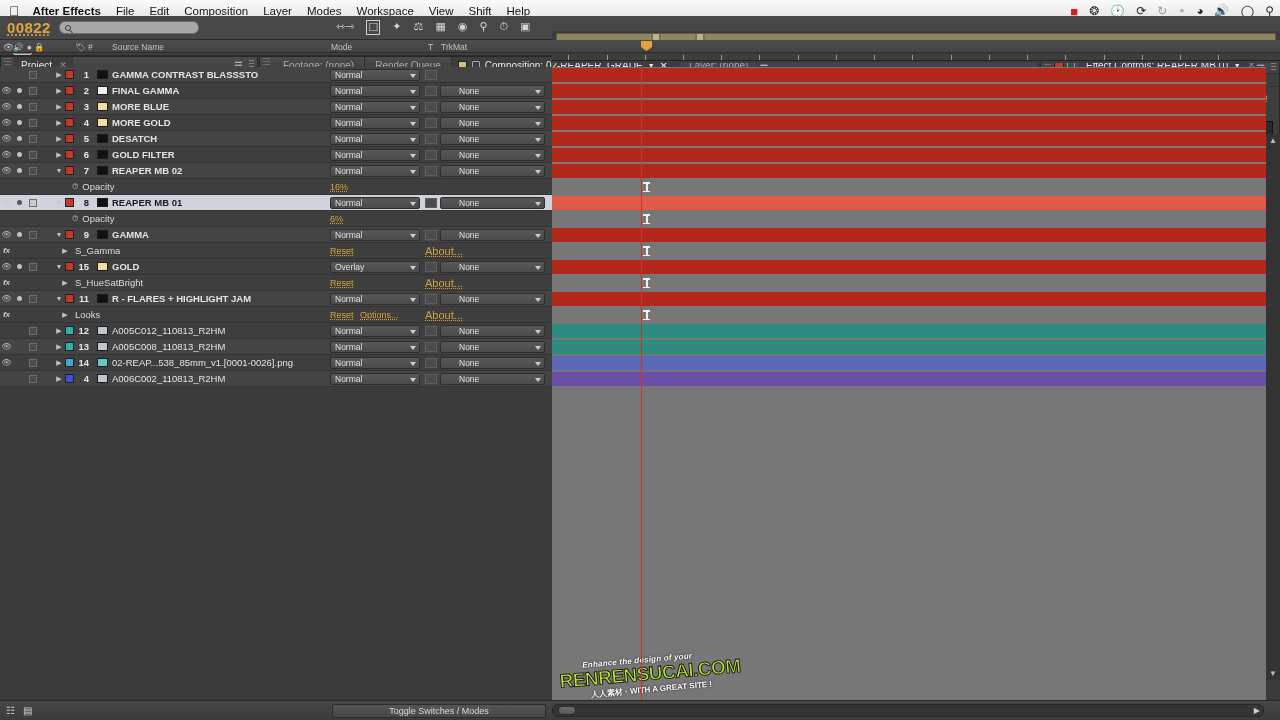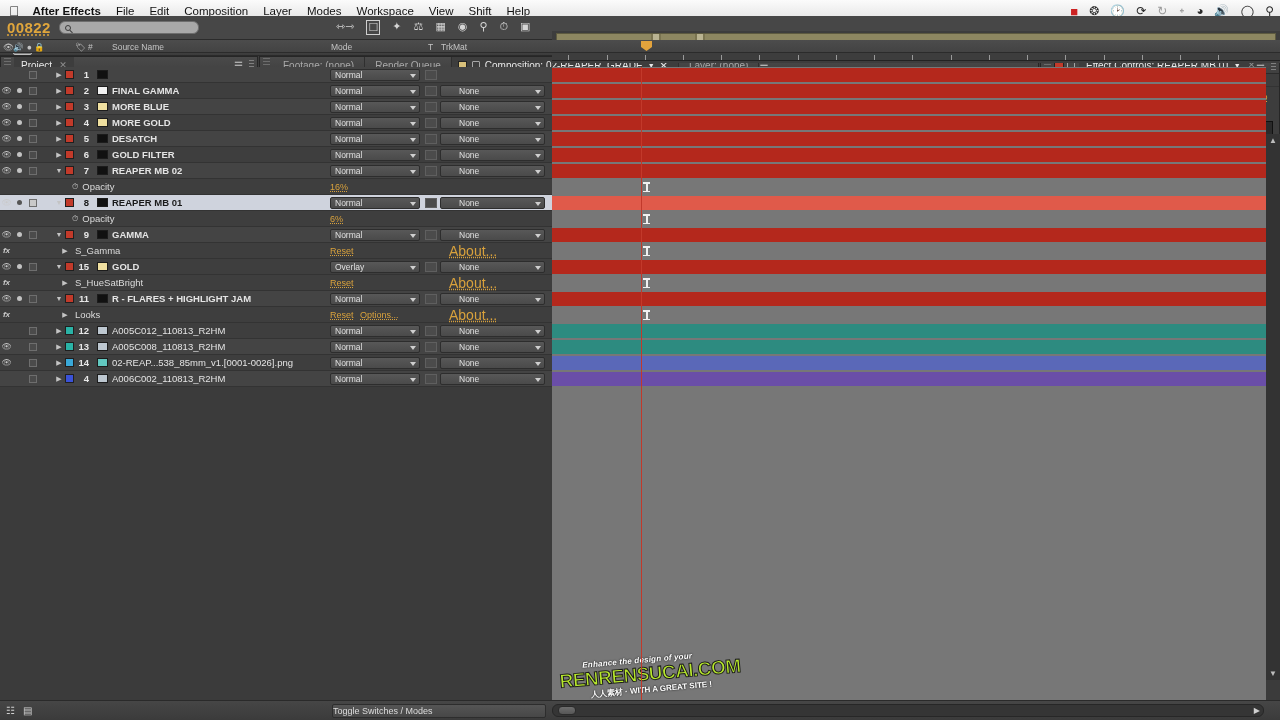--- a/index.html
+++ b/index.html
@@ -242,22 +242,22 @@
      font-size: 8.5px; color: #e0e0e0; line-height: 11px; padding-left: 18px; }
   .trk-dd::after { content:""; position:absolute; right:3px; top:4px; border-left:3px solid transparent;
      border-right:3px solid transparent; border-top:4px solid #cfcfcf; }
   .prop-name { margin-left: 72px; display: flex; align-items: center; gap: 4px; }
   .prop-val { position: absolute; left: 330px; color: #d8a13c; font-size: 9px;
      text-decoration: underline; text-decoration-style: dotted; }
   .efx-reset { position: absolute; left: 330px; color: #d8a13c; font-size: 9px;
      text-decoration: underline; text-decoration-style: dotted; }
   .efx-opts { position: absolute; left: 360px; color: #d8a13c; font-size: 9px;
      text-decoration: underline; text-decoration-style: dotted; }
-  .efx-about { position: absolute; left: 425px; color: #d8a13c; font-size: 14px;
-     text-decoration: underline; text-decoration-style: dotted; margin-left: 24px; }
+  .efx-about { position: absolute; left: 425px; color: #d8a13c; font-size: 11px;
+     text-decoration: underline; text-decoration-style: dotted; }
   .fxmark { width: 13px; text-align:center; font-style: italic; font-weight:bold; font-size:8px; color:#cdcdcd;}
 
   
   .ruler { position: absolute; left: 552px; top: 15px; right: 0; height: 32px; background: #3d3d3d; }
   .wab { position: absolute; left: 4px; right: 4px; top: 2px; height: 9px;
      background: #8d8761; border: 1px solid #5d5a40; }
   .wab .brk { position: absolute; top: 0; width: 10px; height: 7px; background: #b9b391;
      border-left: 2px solid #7a7450; border-right: 2px solid #7a7450; }
   .ticks { position: absolute; left: 0; right: 0; top: 12px; height: 18px;
      background: #3d3d3d; border-bottom: 1px solid #222; }
@@ -273,21 +273,21 @@
   .ibeam::before { top: 0; } .ibeam::after { bottom: 0; }
   .ibeam span { position:absolute; left:3px; top:0; width:1.5px; height:10px; background:#f0f0f0; }
 
   .tl-vscroll { position: absolute; right: 0; top: 67px; bottom: 20px; width: 14px; background: #333; }
   .tl-vscroll .ar { position: absolute; left: 3px; color: #bdbdbd; font-size: 8px; }
   .tl-foot { position: absolute; left: 0; bottom: 0; width: 100%; height: 20px;
      background: linear-gradient(#464646,#3b3b3b); border-top: 1px solid #2a2a2a;
      display: flex; align-items: center; }
   .toggle-sw { position: absolute; left: 332px; width: 214px; height: 14px;
      background: linear-gradient(#555,#474747); border: 1px solid #2d2d2d; border-radius: 2px;
-     font-size: 9px; color: #dcdcdc; line-height: 13px; }
+     font-size: 9px; color: #dcdcdc; text-align: center; line-height: 13px; }
   .hscroll { position: absolute; left: 552px; right: 16px; top: 3px; height: 13px; background: #353535;
      border: 1px solid #272727; border-radius: 6px; }
   .hscroll .th { position: absolute; left: 5px; top: 1px; width: 18px; height: 9px;
      background: linear-gradient(#6e6e6e,#565656); border: 1px solid #2b2b2b; border-radius: 4px; }
 
   
   .wm { position: absolute; left: 560px; top: 655px; width: 180px; height: 52px;
      transform: rotate(-5deg); pointer-events: none; }
   .wm .l1 { font-size: 8px; font-weight: bold; color: #fff; font-style: italic;
      text-shadow: 0 0 2px #000; margin-left: 24px; letter-spacing:.2px;}
@@ -758,20 +758,21 @@
           <span class="eye"></span>
           <span class="dotcell"></span>
           <span class="sqcell">
               <span class="s"></span>
             </span>
           <span class="lockcell"></span>
           <span class="twi">▶</span>
           <span class="colorchip" style="background:#c23a2a"></span>
           <span class="numcell">1</span>
           <span class="srcicon" style="background:#111"></span>
+          <span class="srcname">GAMMA CONTRAST BLASSSTO</span>
           <span class="mode-dd">Normal</span>
           <span class="tcell"></span>
         </div>
 
         <div class="row alt">
           <span class="eye">👁</span>
           <span class="dotcell">
               <span class="d"></span>
             </span>
           <span class="sqcell">

